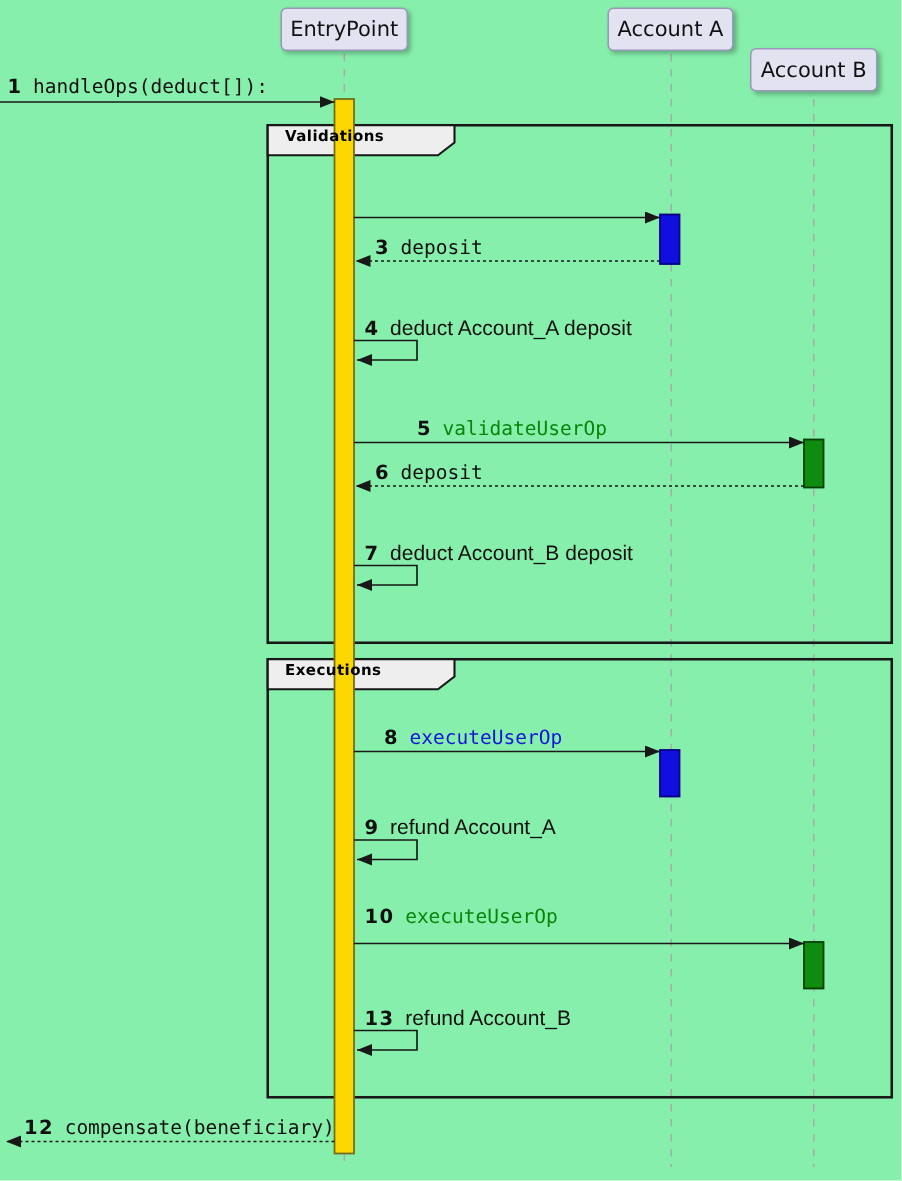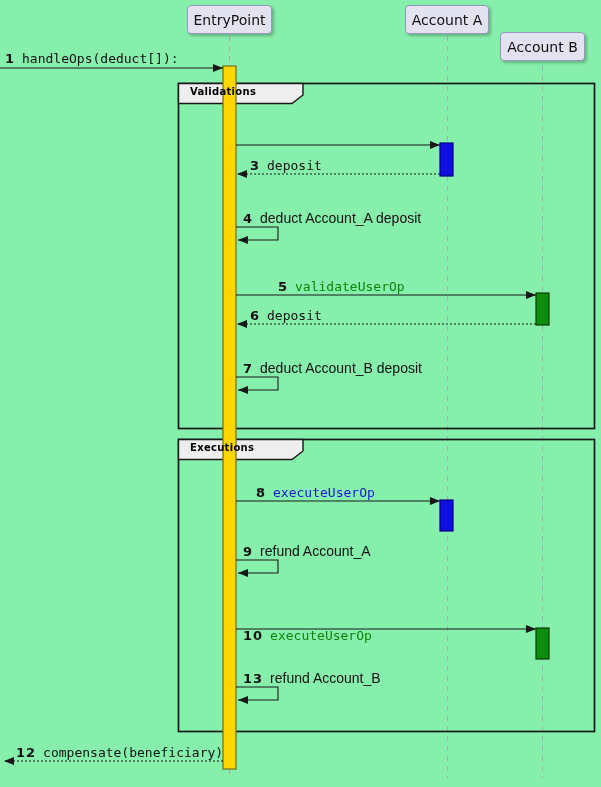--- a/index.html
+++ b/index.html
@@ -105,21 +105,21 @@
   </div>
   <div class="msg" style="left:243px;top:361px;">
     <b class="num">7</b><span class="plain">deduct Account_B deposit</span>
   </div>
   <div class="msg" style="left:256px;top:485px;">
     <b class="num">8</b><span class="code c-blue">executeUserOp</span>
   </div>
   <div class="msg" style="left:243px;top:544px;">
     <b class="num">9</b><span class="plain">refund Account_A</span>
   </div>
-  <div class="msg" style="left:243px;top:628px;">
+  <div class="msg" style="left:243px;top:604px;">
     <b class="num">10</b><span class="code c-green">executeUserOp</span>
   </div>
   <div class="msg" style="left:243px;top:671px;">
     <b class="num">13</b><span class="plain">refund Account_B</span>
   </div>
   <div class="msg" style="left:16px;top:745px;">
     <b class="num">12</b><span class="code">compensate(beneficiary)</span>
   </div>
 
 </div>

